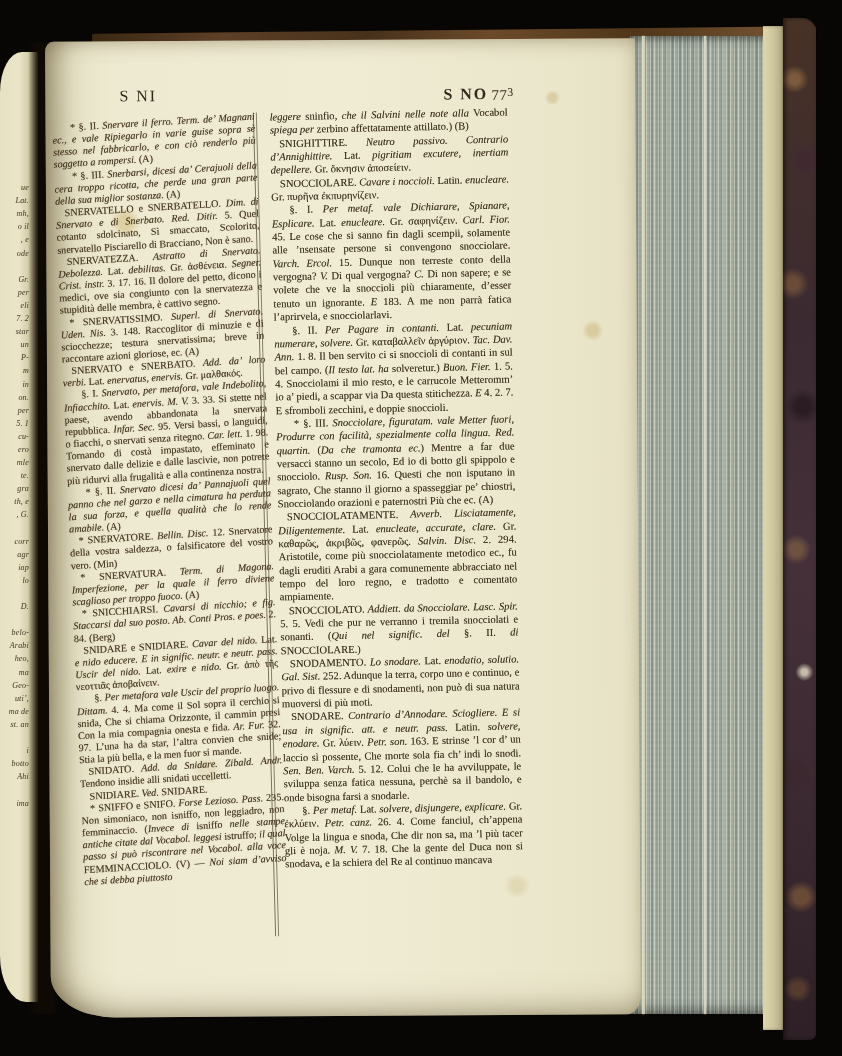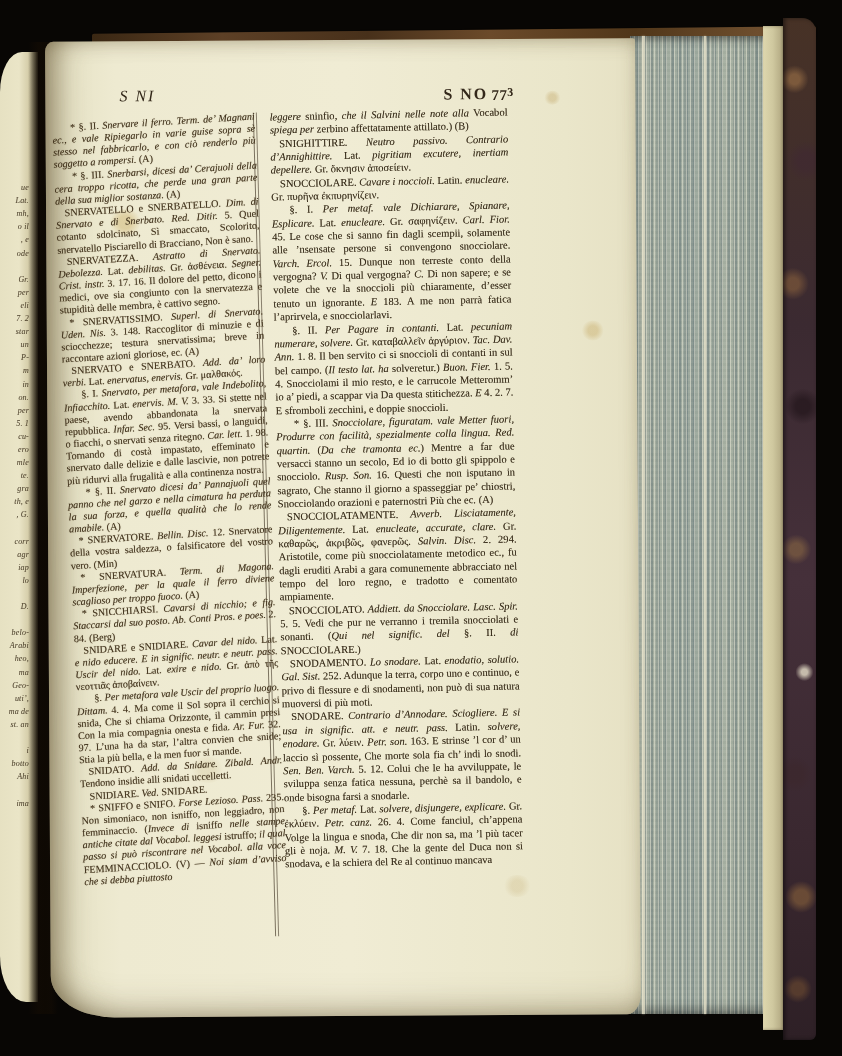--- a/index.html
+++ b/index.html
@@ -96,23 +96,23 @@
   }
   .stain{position:absolute;border-radius:50%;pointer-events:none;}
   .stain.s1{left:62px;top:168px;width:34px;height:26px;background:radial-gradient(circle,rgba(186,146,52,.30) 0 30%,rgba(186,146,52,0) 72%);}
   .stain.s2{left:534px;top:282px;width:24px;height:20px;background:radial-gradient(circle,rgba(180,140,50,.28) 0 30%,rgba(180,140,50,0) 70%);}
   .stain.s3{left:498px;top:52px;width:18px;height:14px;background:radial-gradient(circle,rgba(170,130,46,.25) 0 30%,rgba(170,130,46,0) 70%);}
   .stain.s4{left:452px;top:836px;width:30px;height:22px;background:radial-gradient(circle,rgba(170,135,55,.16) 0 30%,rgba(170,135,55,0) 70%);}
   .stain.s5{left:140px;top:716px;width:36px;height:26px;background:radial-gradient(circle,rgba(160,130,60,.12) 0 30%,rgba(160,130,60,0) 70%);}
 
   
   .running-head{position:absolute;top:46px;left:0;width:100%;height:22px;color:#33281a;}
-  .rh-left{position:absolute;left:74px;font-size:16px;letter-spacing:2px;font-style:italic;}
+  .rh-left{position:absolute;left:74px;font-size:16px;letter-spacing:2px;}
   .rh-right{position:absolute;left:398px;font-size:16px;letter-spacing:2px;font-weight:bold;}
-  .rh-num{position:absolute;left:446px;font-size:15px;letter-spacing:.5px;font-weight:bold;}
+  .rh-num{position:absolute;left:446px;font-size:15px;letter-spacing:.5px;}
   .rh-num sup{font-size:12px;vertical-align:4px;}
 
   
   .col-divider{
     position:absolute;left:216px;top:72px;height:824px;width:2px;
     border-left:1px solid rgba(52,40,24,.62);
     border-right:1px solid rgba(52,40,24,.55);
     transform:rotate(-1.2deg);
   }
 

